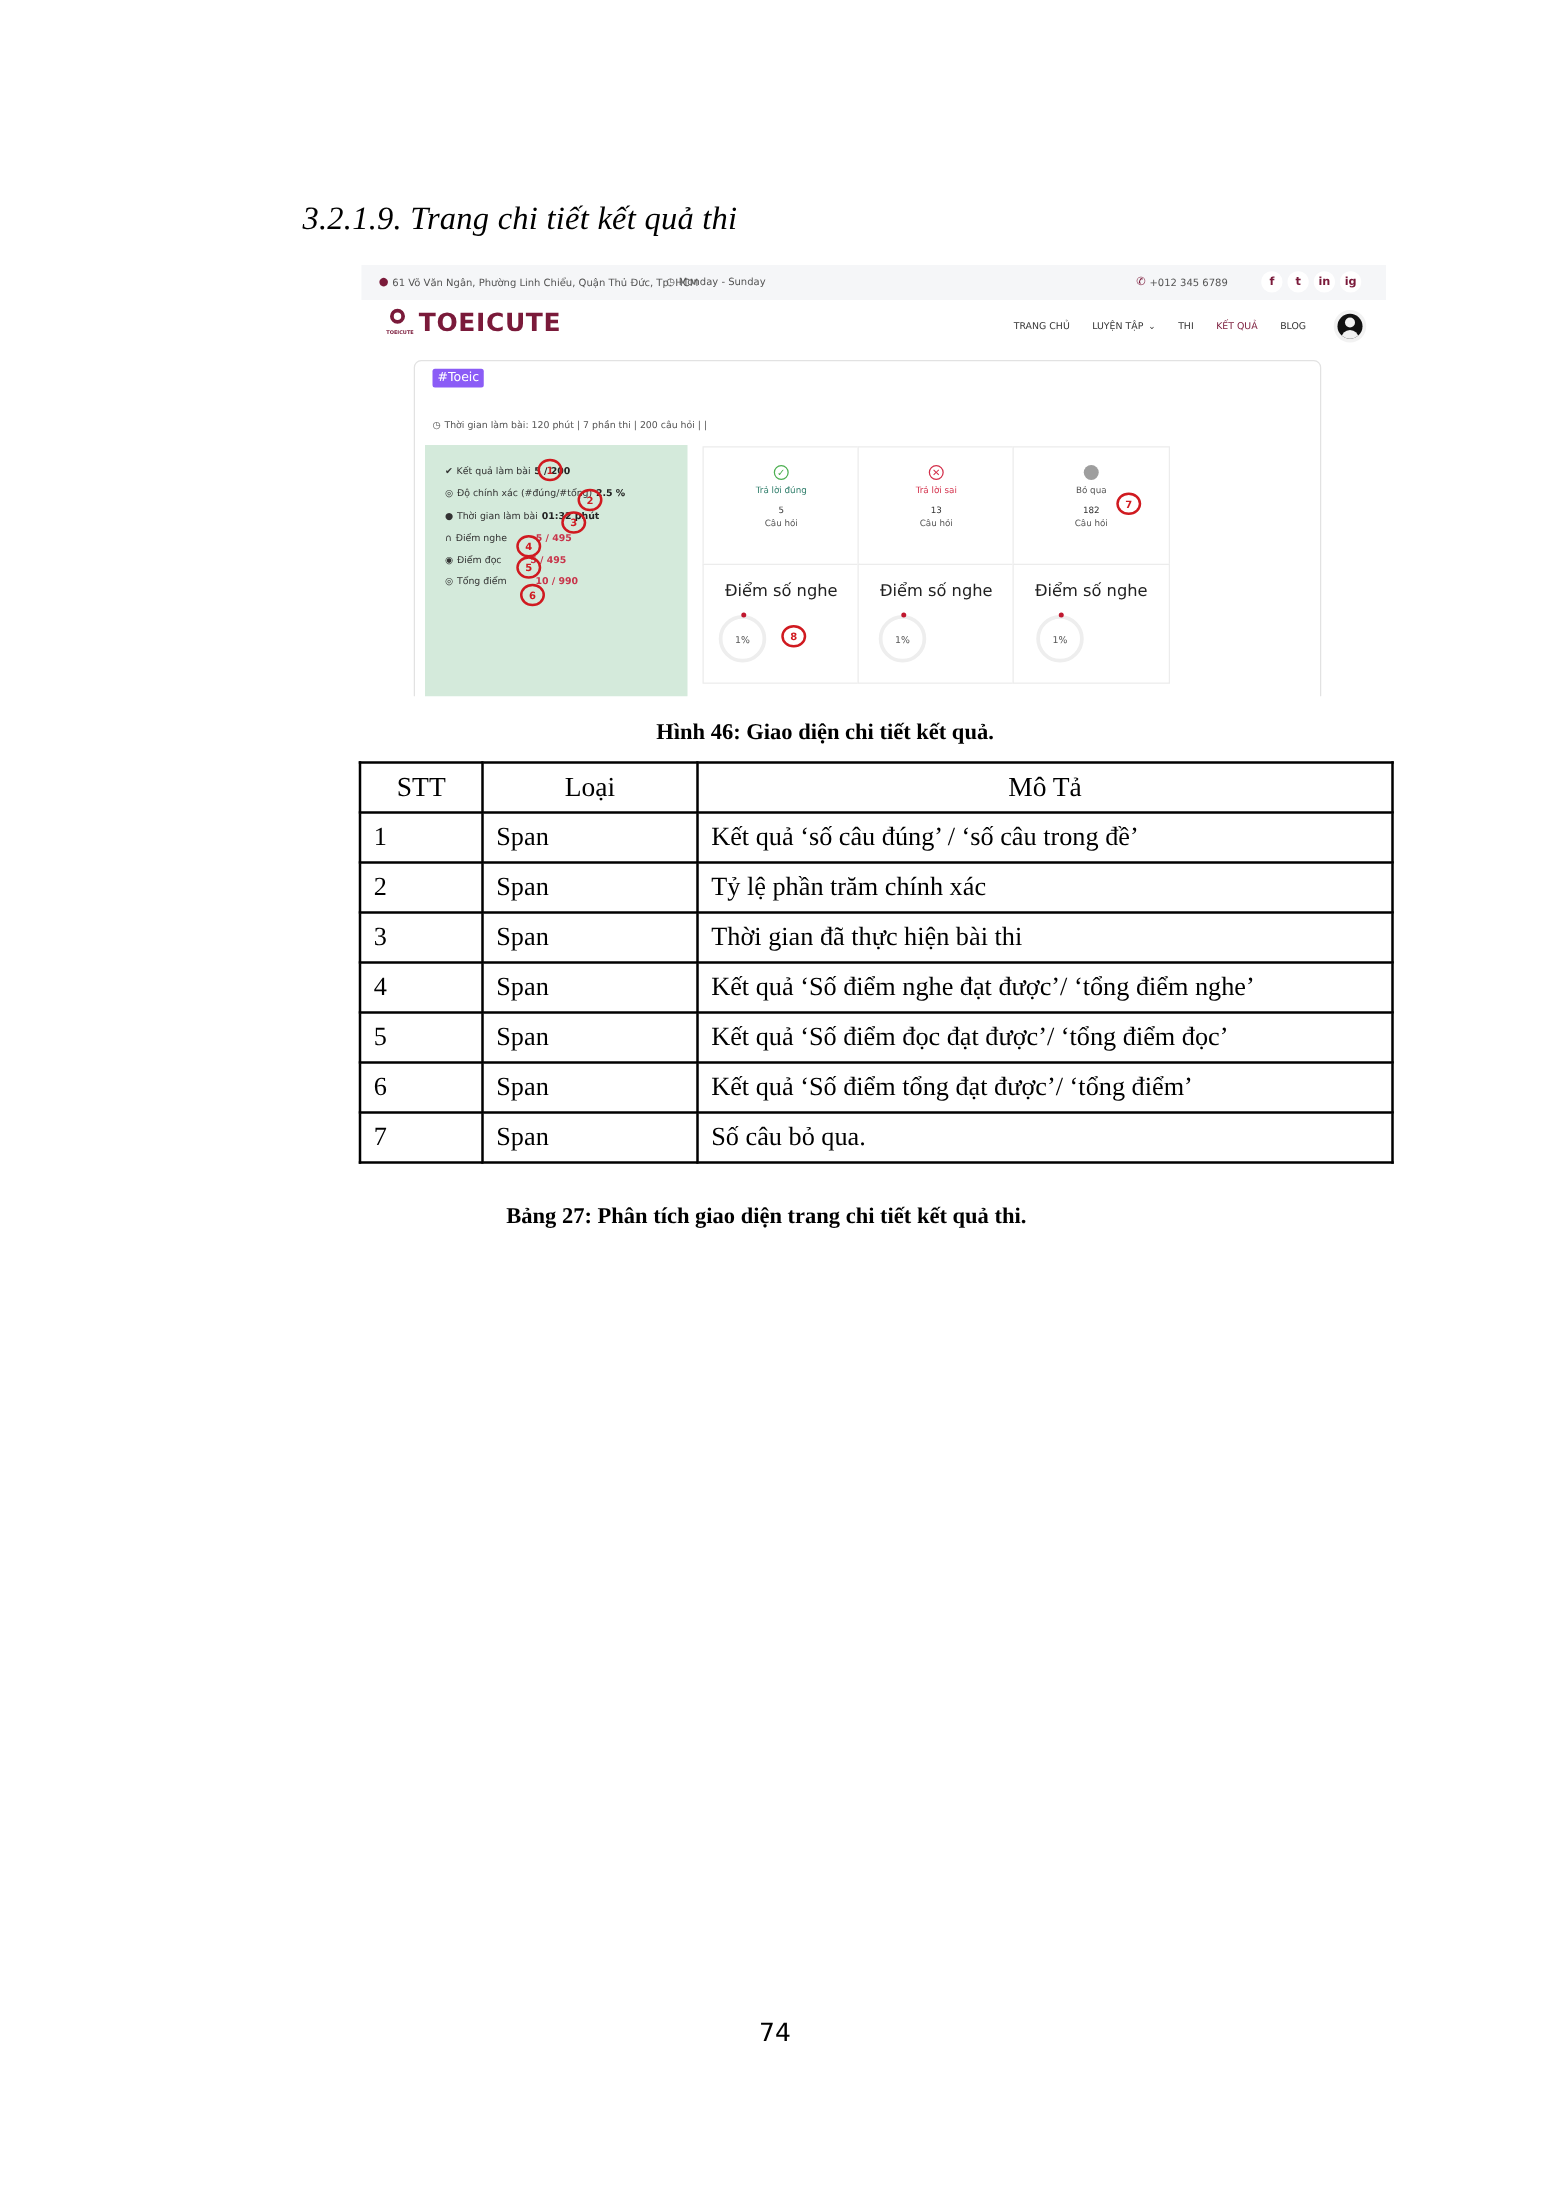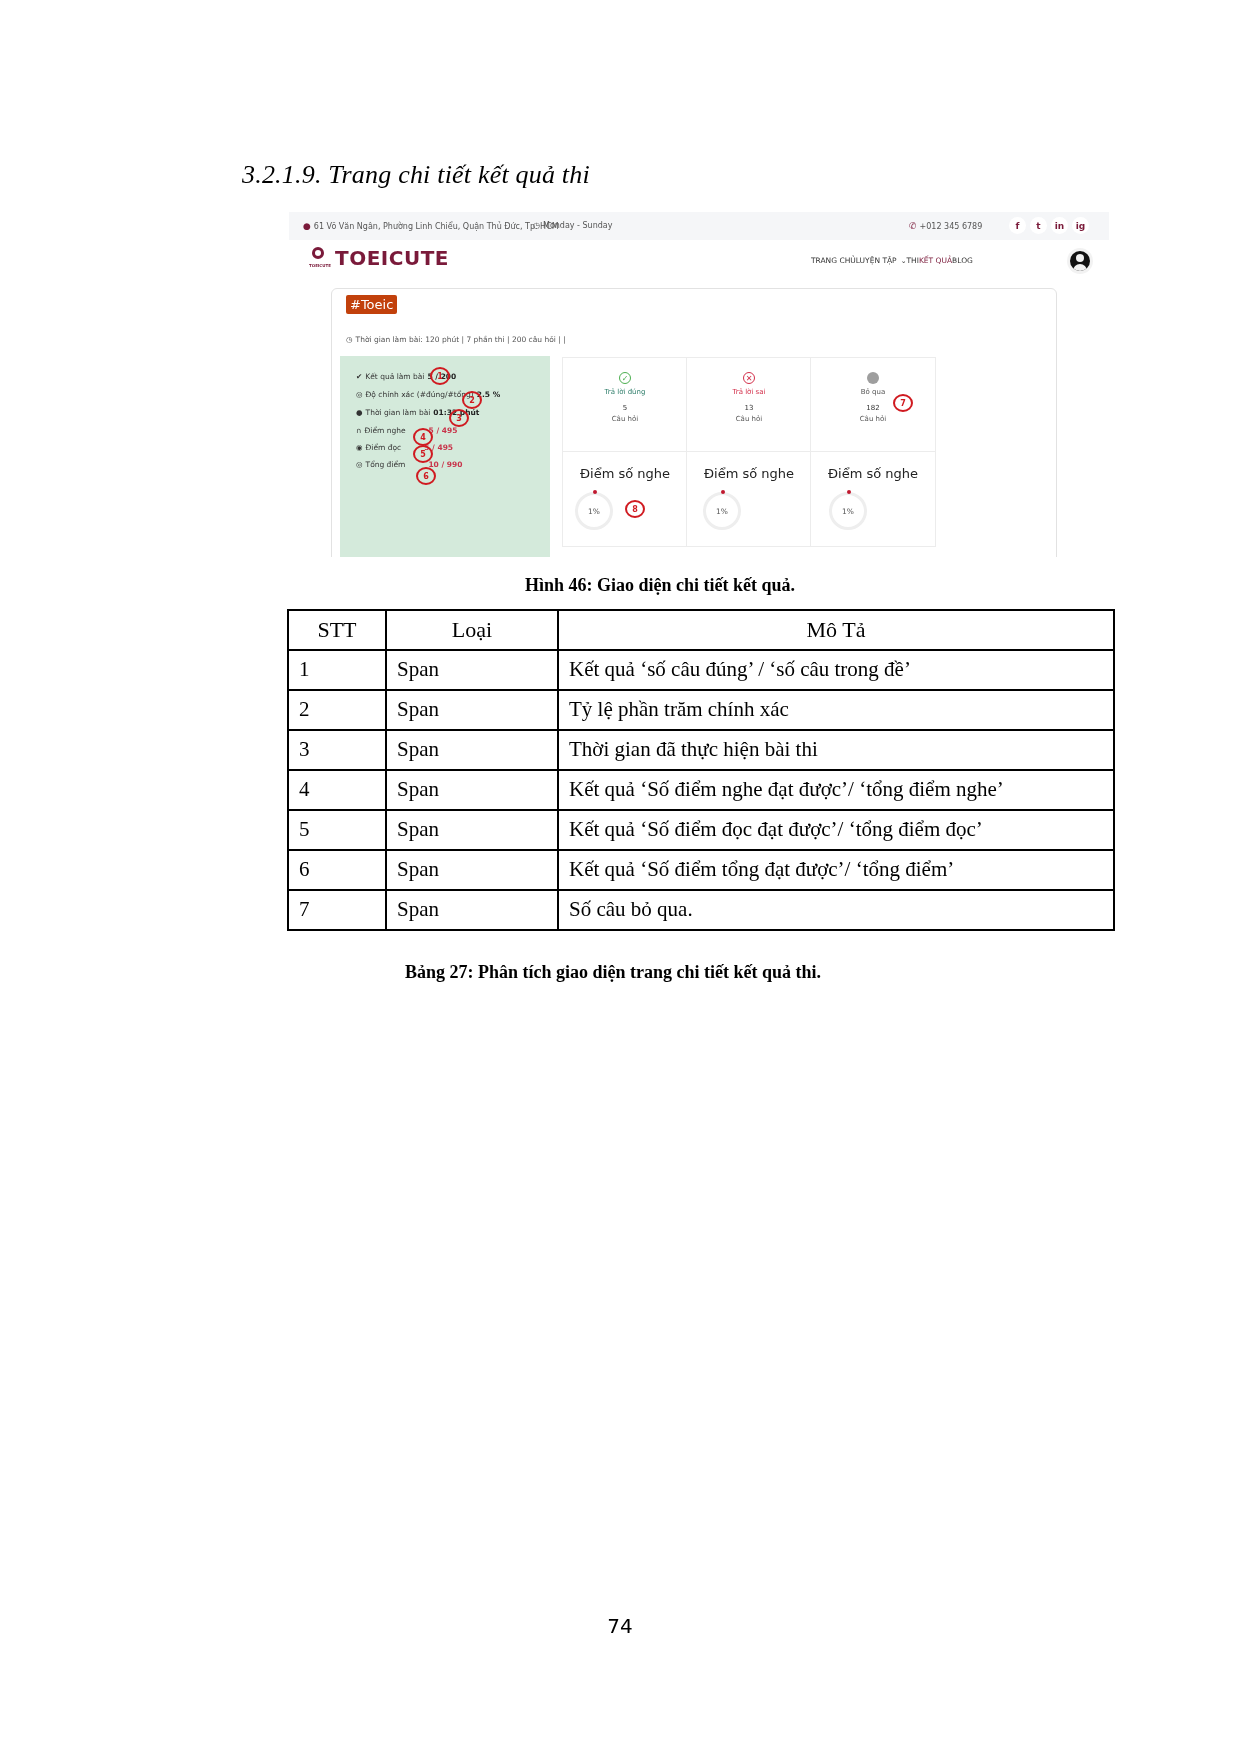--- a/index.html
+++ b/index.html
@@ -16,30 +16,30 @@
   .topbar .socials { position: absolute; left: 720px; top: 5px; display: flex; gap: 4px; }
   .soc { width: 17px; height: 17px; border-radius: 50%; background: #fff; color: #7a1a3a; font-size: 9px; font-weight: bold; display: flex; align-items: center; justify-content: center; }
   .pin { color: #7a1a3a; font-size: 9px; }
 
   .navbar { position: absolute; left: 0; top: 28px; width: 820px; height: 40px; }
   .logo { position: absolute; left: 20px; top: 6px; display: flex; align-items: center; gap: 4px; }
   .logo-mark { width: 22px; height: 22px; position: relative; }
   .logo-mark .ring { position: absolute; left: 3px; top: 0; width: 12px; height: 12px; border: 3px solid #7a1a3a; border-radius: 50%; box-sizing: border-box; }
   .logo-mark .cap { position: absolute; left: 0; top: 16px; font-size: 4px; color: #7a1a3a; font-weight: bold; }
   .logo-text { font-size: 20px; font-weight: bold; color: #7a1a3a; letter-spacing: 0.5px; }
-  .nav { position: absolute; left: 522px; top: 16px; display: flex; font-size: 7.5px; color: #333; }
+  .nav { position: absolute; left: 522px; top: 16px; display: flex; gap: 18px; font-size: 7.5px; color: #333; }
   .nav .active { color: #7a1a3a; }
   .nav .chev { margin-left: 4px; font-size: 7px; }
   .avatar { position: absolute; left: 778px; top: 8px; width: 26px; height: 26px; border-radius: 50%; background: #f2f2f2; display: flex; align-items: center; justify-content: center; }
   .avatar .inner { width: 20px; height: 20px; border-radius: 50%; background: #111; position: relative; overflow: hidden; }
   .avatar .head { position: absolute; left: 6px; top: 3px; width: 8px; height: 8px; border-radius: 50%; background: #f2f2f2; }
   .avatar .body { position: absolute; left: 3px; top: 13px; width: 14px; height: 10px; border-radius: 7px 7px 0 0; background: #f2f2f2; }
 
   .card { position: absolute; left: 42px; top: 76px; width: 724px; height: 275px; border: 1px solid #e2e2e2; border-radius: 6px; background: #fff; }
-  .tag { position: absolute; left: 14px; top: 6px; background: #c2410c; color: #fff; font-size: 13px; padding: 2px 4px; border-radius: 2px; }
+  .tag { position: absolute; left: 14px; top: 6px; background: #8b5cf6; color: #fff; font-size: 10px; padding: 2px 4px; border-radius: 2px; }
   .title { position: absolute; left: 13px; top: 18px; font-size: 20px; color: #222; white-space: nowrap; }
   .meta { position: absolute; left: 14px; top: 46px; font-size: 7.5px; color: #555; display: flex; align-items: center; gap: 3px; }
 
   .greenbox { position: absolute; left: 8px; top: 67px; width: 210px; height: 208px; background: #d4eadb; }
   .stat-line { position: absolute; left: 16px; font-size: 7.5px; color: #333; display: flex; align-items: center; gap: 3px; white-space: nowrap; }
   .stat-line b { color: #222; text-align: right; }
   .stat-line .red { color: #c8344a; font-weight: bold; margin-left: 20px; }
 
   .callout { position: absolute; width: 20px; height: 18px; border: 2px solid #d01a20; border-radius: 50%; color: #d01a20; font-size: 8px; display: flex; align-items: center; justify-content: center; box-sizing: border-box; font-weight: bold; background: transparent; }
 

